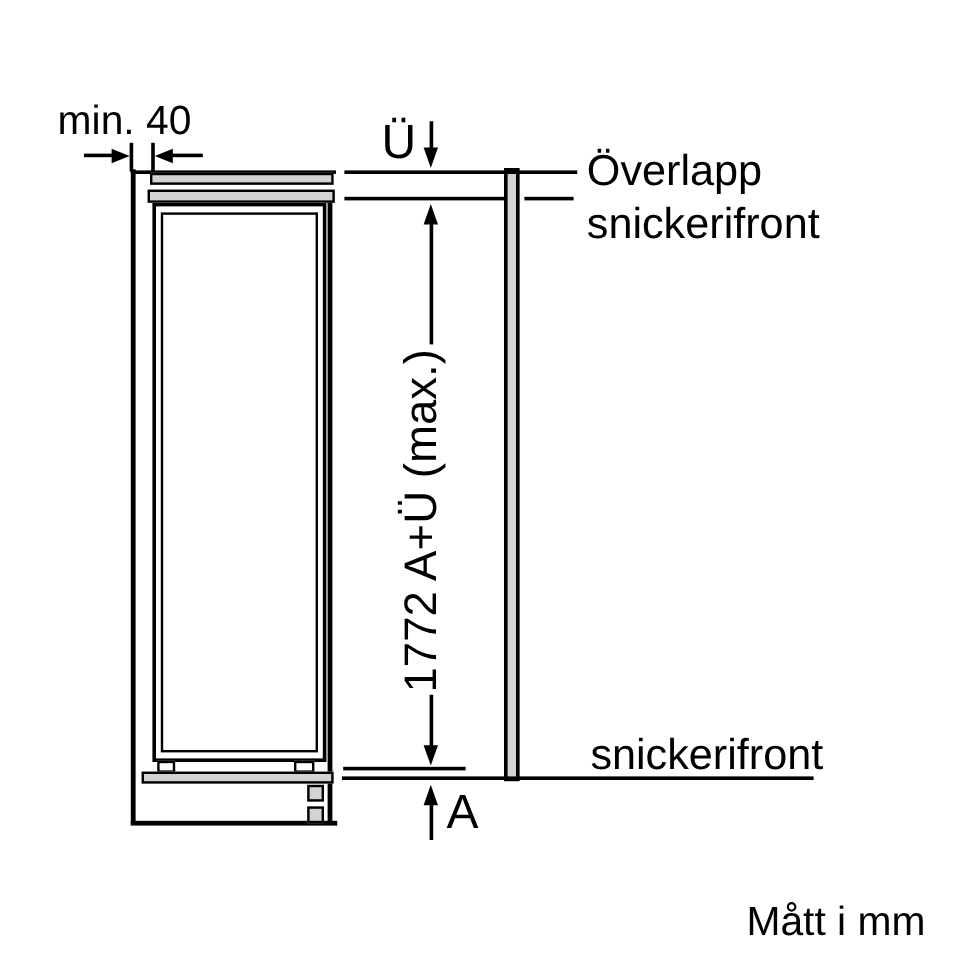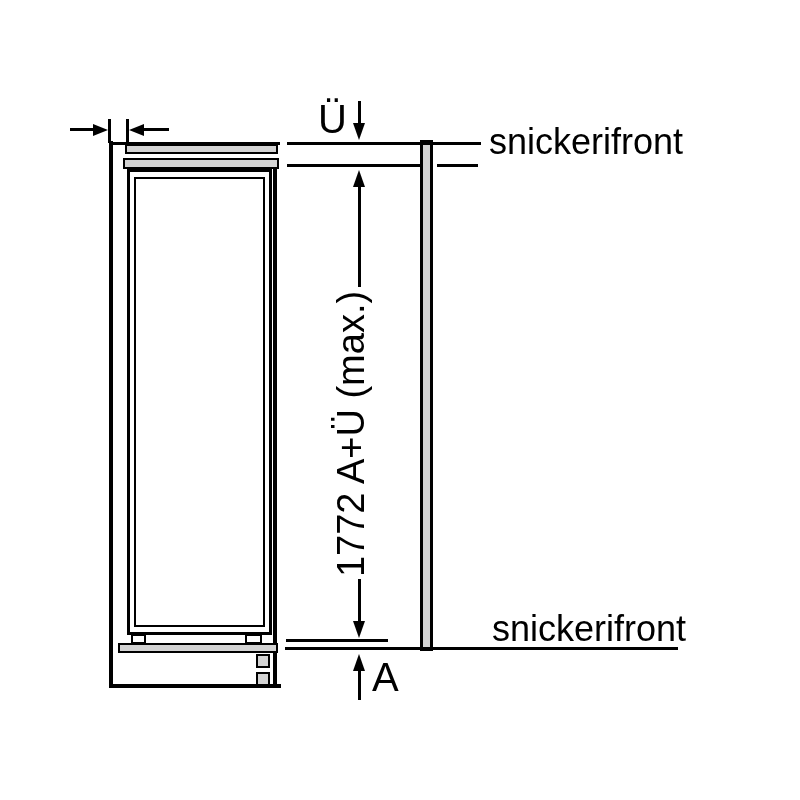--- a/index.html
+++ b/index.html
@@ -27,20 +27,21 @@
   .lbl-dim{
     left:201px;top:412px;width:300px;height:44px;line-height:44px;
     font-size:38px;text-align:center;transform:rotate(-90deg);
   }
 </style>
 </head>
 <body>
 
 <div id="stage" style="--line: #000000; --fill: #d3d3d3; --bg: #ffffff;">
 
+  <div class="label lbl-min40">min. 40</div>
   <div class="vline" style="left:108px;top:119px;height:24px;"></div>
   <div class="vline" style="left:126px;top:119px;height:24px;"></div>
   <div class="hline" style="left:70px;top:128px;width:26px;"></div>
   <div class="tri tri-right" style="left:93px;top:124px;"></div>
   <div class="tri tri-left" style="left:129px;top:124px;"></div>
   <div class="hline" style="left:143px;top:128px;width:26px;"></div>
 
   <div class="vline" style="left:109px;top:141px;width:4px;height:546px;"></div>
   <div class="hline" style="left:109px;top:142px;width:171px;"></div>
   <div class="hline" style="left:109px;top:684px;width:172px;height:4px;"></div>
@@ -75,20 +76,22 @@
   <div class="vline" style="left:358px;top:185px;height:102px;"></div>
   <div class="label lbl-dim">1772 A+Ü (max.)</div>
   <div class="vline" style="left:358px;top:579px;height:44px;"></div>
   <div class="tri tri-down" style="left:353px;top:621px;"></div>
 
   <div class="tri tri-up" style="left:353px;top:654px;"></div>
   <div class="vline" style="left:358px;top:669px;height:31px;"></div>
   <div class="label lbl-a">A</div>
 
   <div class="label lbl-overlap">
+    <div>Överlapp</div>
     <div>snickerifront</div>
   </div>
   <div class="label lbl-underkant">
     <div>snickerifront</div>
   </div>
 
+  <div class="label lbl-units">Mått i mm</div>
 
 </div>
 
 </body></html>

